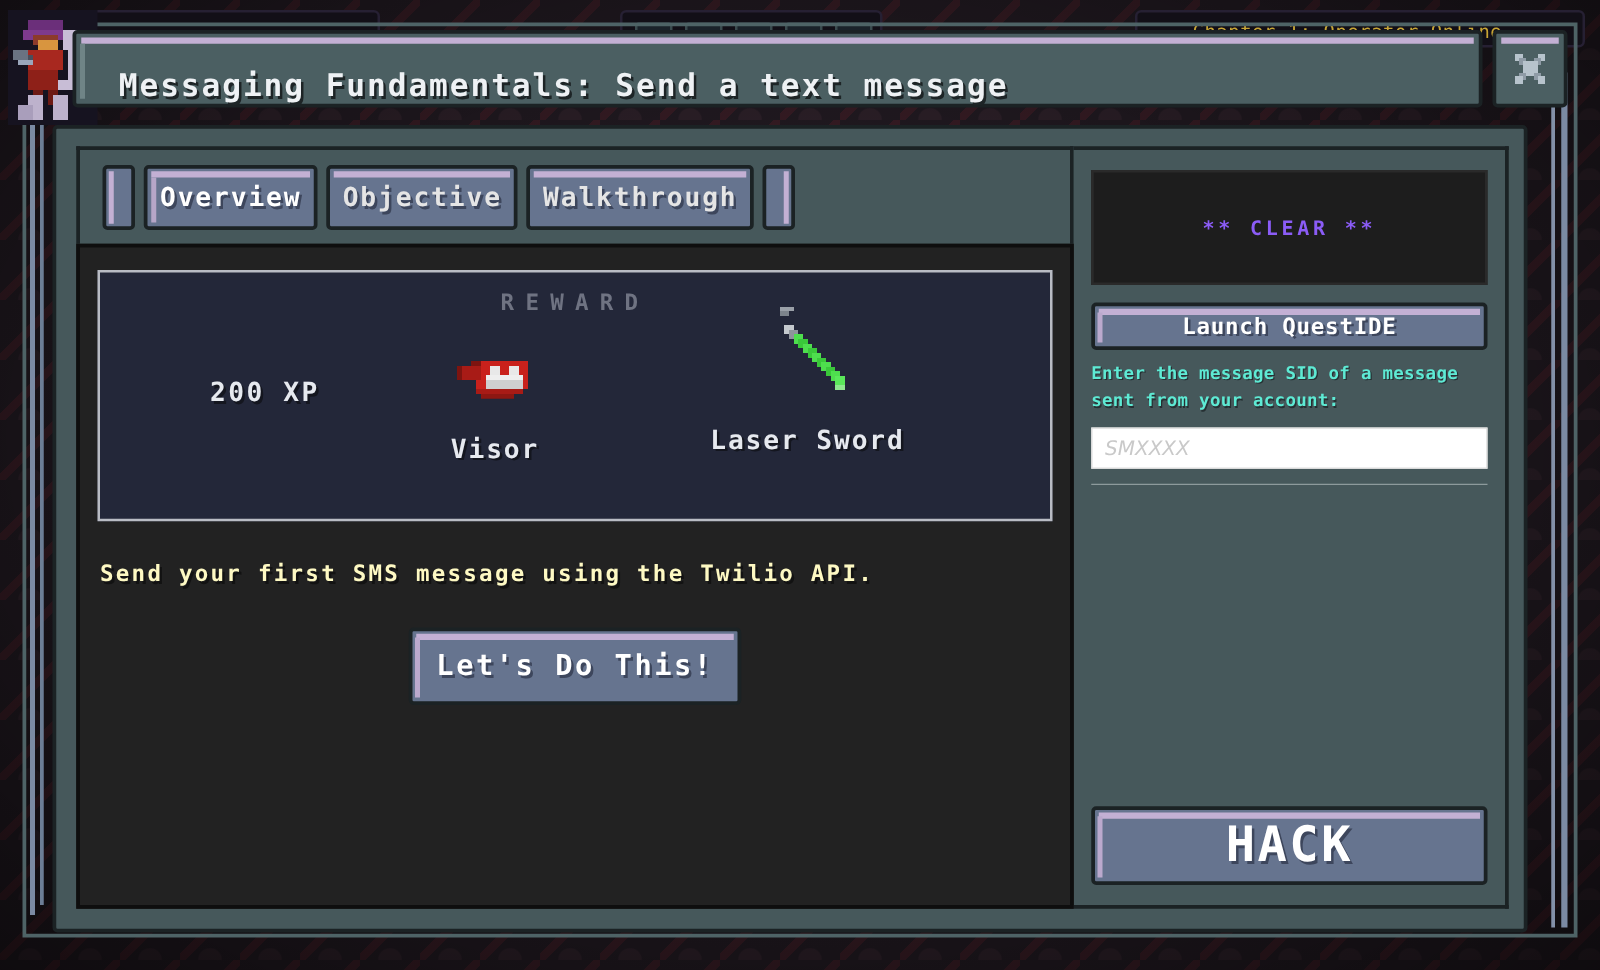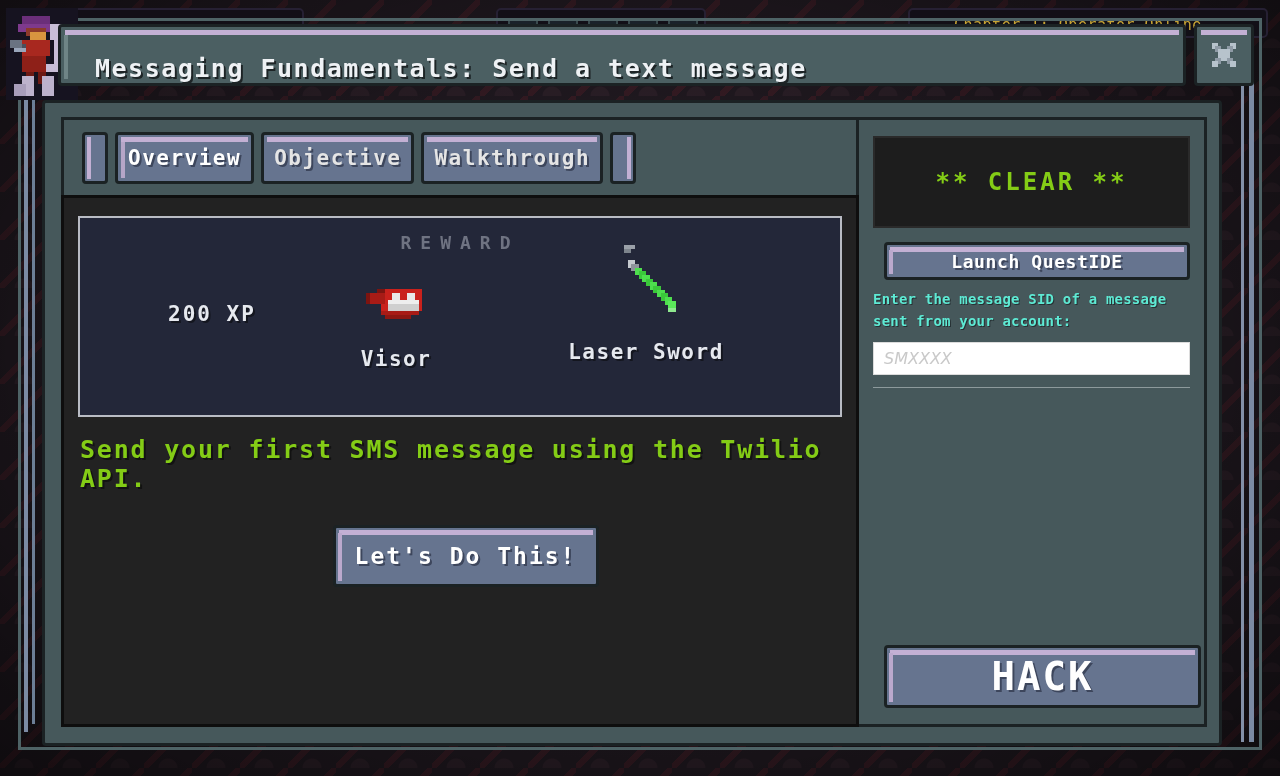--- a/index.html
+++ b/index.html
@@ -275,41 +275,40 @@
   .reward-name {
     margin-top: 6px;
     color: #e6e9ef;
     font-size: 21px;
     font-weight: bold;
     letter-spacing: 1.5px;
     text-shadow: 2px 2px 0 #14161f;
   }
 
   .desc {
-    margin-top: 18px;
-    color: #84cc16;
-    font-size: 25px;
+    margin-top: 32px;
+    color: #fef9c3;
+    font-size: 18px;
     font-weight: bold;
     letter-spacing: 1.8px;
     text-shadow: 2px 2px 0 #121212;
     padding-left: 2px;
   }
 
   .cta-wrap { margin-top: 32px; display: flex; justify-content: center; }
   .pixel-btn {
     background: #66748f;
     border: 3px solid #1b2224;
     border-radius: 4px;
     position: relative;
     cursor: pointer;
     display: flex; align-items: center; justify-content: center;
     color: #ffffff;
     font-weight: bold;
     text-shadow: 2px 2px 0 #3d465c;
-    margin-left: 11px;
   }
   .pixel-btn::before {
     content: "";
     position: absolute; left: 3px; right: 3px; top: 2px; height: 5px;
     background: #c3b0d4;
   }
   .pixel-btn::after {
     content: "";
     position: absolute; left: 2px; top: 5px; bottom: 3px; width: 4px;
     background: #bba9cd;
@@ -331,22 +330,22 @@
     flex-direction: column;
   }
 
   .console {
     height: 92px;
     background: #1d1d1d;
     border: 2px solid #2a2a2a;
     display: flex; align-items: center; justify-content: center;
   }
   .console-text {
-    color: #84cc16;
-    font-size: 24px;
+    color: #8b5cf6;
+    font-size: 16px;
     font-weight: bold;
     letter-spacing: 3px;
   }
 
   .launch-btn {
     margin-top: 14px;
     height: 38px;
     font-size: 18px;
     letter-spacing: .6px;
   }

